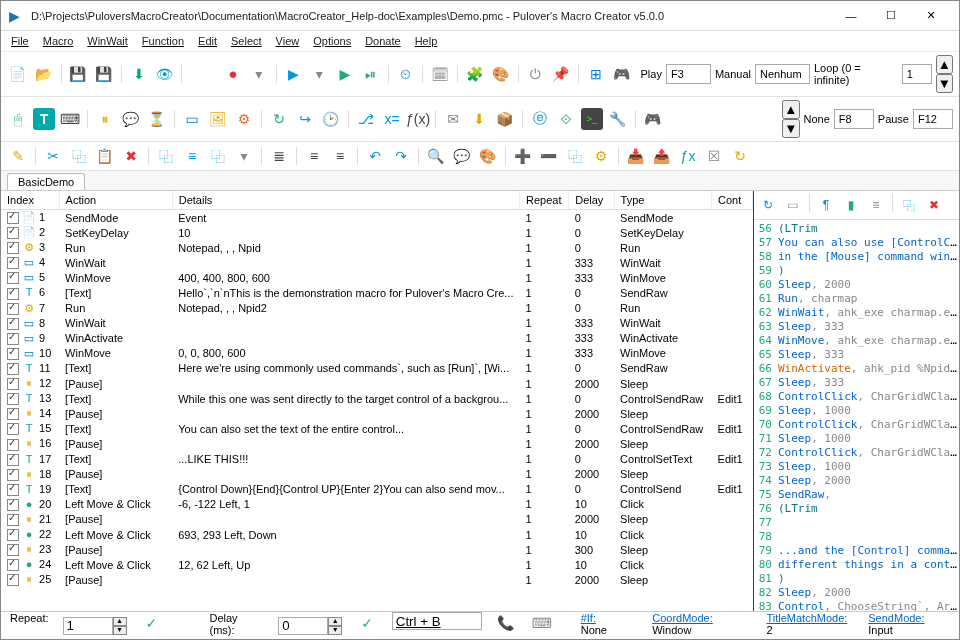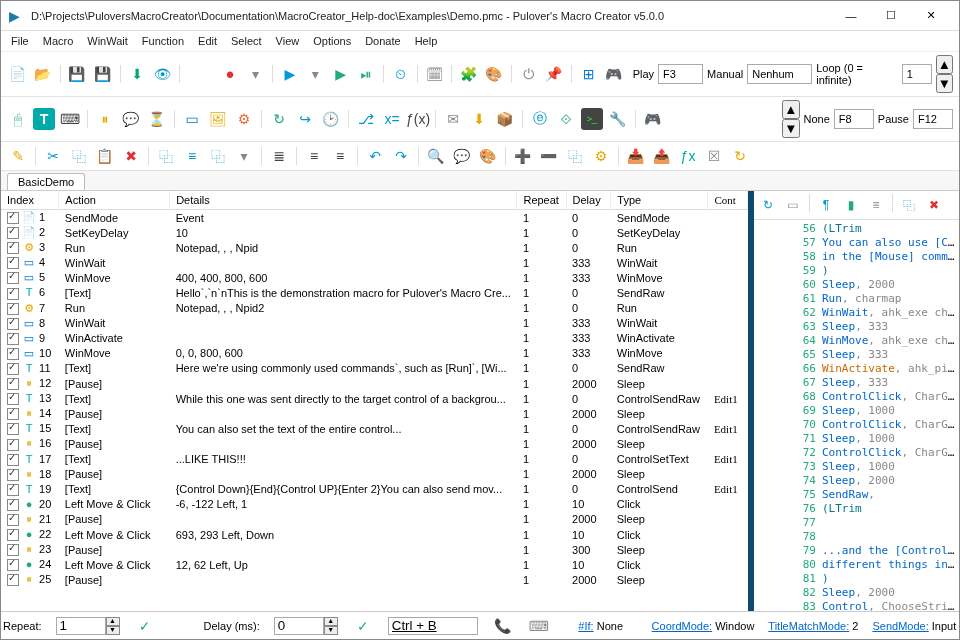--- a/index.html
+++ b/index.html
@@ -3,52 +3,52 @@
 <meta charset="utf-8">
 <style>
   * { box-sizing: border-box; margin: 0; padding: 0; }
   body { font-family: "Segoe UI", Tahoma, sans-serif; font-size: 11px; background: #ccc; display:flex; align-items:center; justify-content:center; height:100vh; }
   .window { width: 960px; height: 640px; background:#fff; border:1px solid #888; display:flex; flex-direction:column; box-shadow:0 4px 12px rgba(0,0,0,.2);}
   .titlebar { height:30px; display:flex; align-items:center; padding:0 8px; border-bottom:1px solid #ddd;}
   .titlebar .icon { width:16px; height:16px; margin-right:6px; font-size:14px; color:#27a;}
   .titlebar .title { flex:1; color:#222;}
   .winbtns { display:flex; gap:0;}
   .winbtns div { width:40px; height:28px; display:flex; align-items:center; justify-content:center; font-size:11px;}
-  .menubar { display:flex; gap:14px; padding:4px 10px; border-bottom:1px solid #eee;}
+  .menubar { display:flex; gap:14px; padding:4px 10px; border-bottom:1px solid #eee;text-decoration:underline;}
   .menubar span { color:#222; cursor:default;}
   .toolbar { display:flex; align-items:center; gap:4px; padding:3px 6px; border-bottom:1px solid #e2e2e2; flex-wrap:nowrap; overflow:hidden;}
   .tbtn { width:22px; height:22px; display:flex; align-items:center; justify-content:center; border-radius:3px; font-size:14px;}
   .sep { width:1px; height:18px; background:#ddd; margin:0 2px;}
   .field { display:flex; align-items:center; gap:4px; font-size:11px;}
   .field input { border:1px solid #aaa; height:20px; padding:0 4px; font-size:11px;}
   .tabstrip { display:flex; padding:2px 6px 0; border-bottom:1px solid #ccc; background:#f7f7f7;}
   .tab { border:1px solid #bbb; border-bottom:none; padding:2px 10px; background:#fff; border-radius:3px 3px 0 0; font-size:11px;}
   .main { flex:1; display:flex; overflow:hidden;}
-  .gridwrap { flex:1; display:flex; flex-direction:column; border-right:6px solid #0c4a6e; overflow:hidden;}
+  .gridwrap { flex:1; display:flex; flex-direction:column; border-right:1px solid #0c4a6e; overflow:hidden;}
   .grid { flex:1; overflow:auto;}
   table { border-collapse:collapse; width:100%; font-size:11px;}
   th { text-align:left; font-weight:normal; background:#fff; border-bottom:1px solid #ddd; border-right:1px solid #eee; padding:3px 6px; position:sticky; top:0;}
   td { padding:1px 6px; white-space:nowrap; overflow:hidden; text-overflow:ellipsis;}
   .chk { width:12px; height:12px; border:1px solid #888; display:inline-block; vertical-align:middle; position:relative;}
   .chk::after { content:"✓"; position:absolute; top:-3px; left:0; font-size:10px; color:#333;}
   .rowicon { display:inline-block; width:14px; text-align:center; font-size:11px;}
   .sidepane { width:205px; display:flex; flex-direction:column; overflow:hidden;}
   .sidetoolbar { display:flex; gap:3px; padding:3px; border-bottom:1px solid #ddd; flex-wrap:wrap;}
-  .code { flex:1; overflow:auto; font-family:Consolas,monospace; font-size:11px; padding:2px 0;margin-left:44px;}
+  .code { flex:1; overflow:auto; font-family:Consolas,monospace; font-size:11px; padding:2px 0;}
   .codeline { display:flex; white-space:pre; line-height:14px;}
   .ln { width:24px; text-align:right; color:#2a7; padding-right:6px; flex-shrink:0;}
   .ct { flex:1; overflow:hidden; text-overflow:ellipsis;}
   .kw-blue { color:#06c;} .kw-teal{color:#078;} .kw-orange{color:#c60;} .kw-gray{color:#888;}
-  .statusbar { height:28px; border-top:1px solid #ccc; display:flex; align-items:center; padding:0 2px; gap:14px; font-size:11px;}
+  .statusbar { height:28px; border-top:1px solid #ccc; display:flex; padding:0 9px; gap:14px; font-size:11px;}
   .statusbar .link { color:#06c; text-decoration:underline;}
   .miniinput { border:1px solid #aaa; width:50px; height:18px; padding:0 3px;}
   .spin { display:inline-flex; align-items:center;}
   .spin button { width:14px; height:9px; font-size:7px; padding:0; border:1px solid #888; background:#eee; line-height:6px;}
   .spinbtns { display:flex; flex-direction:column;}
-  .col-index{width:60px;} .col-action{width:130px;margin-top:47px;} .col-details{width:280px;} .col-repeat{width:50px;} .col-delay{width:50px;} .col-type{width:100px;} .col-control{width:45px;font-family:Liberation Serif, serif;}
+  .col-index{width:60px;} .col-action{width:130px;margin-top:47px;} .col-details{width:280px;} .col-repeat{width:50px;} .col-delay{width:50px;} .col-type{width:100px;} .col-control{width:45px;}
 </style>
 </head>
 <body>
 
 <div class="window">
   <div class="titlebar">
     <span class="icon">▶</span>
     <span class="title">D:\Projects\PuloversMacroCreator\Documentation\MacroCreator_Help-doc\Examples\Demo.pmc - Pulover's Macro Creator v5.0.0</span>
     <div class="winbtns">
       <div>—</div>
@@ -101,21 +101,21 @@
     <div class="sep"></div>
     <div class="tbtn" style="color:#0078d4">⊞</div>
     <div class="tbtn" style="color:#2a7">🎮</div>
     <div style="flex:1"></div>
     <div class="field">
         <span>Play</span>
         <input style="width: 45px;" value="F3">
       </div>
     <div class="field">
         <span>Manual</span>
-        <input style="width: 65px;" value="Nenhum">
+        <input style="width: 55px;" value="Nenhum">
       </div>
     <div class="field">
         <span>Loop (0 = infinite)</span>
         <input style="width: 30px;" value="1">
         <div class="spinbtns">
           <button>▲</button>
           <button>▼</button>
         </div>
       </div>
   </div>

